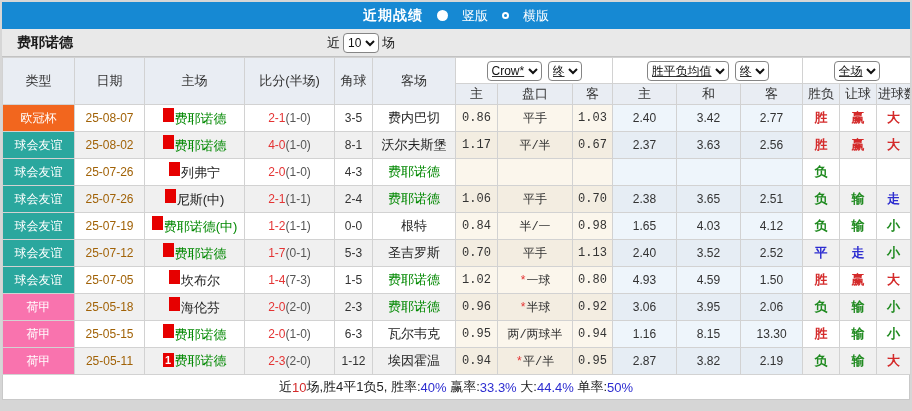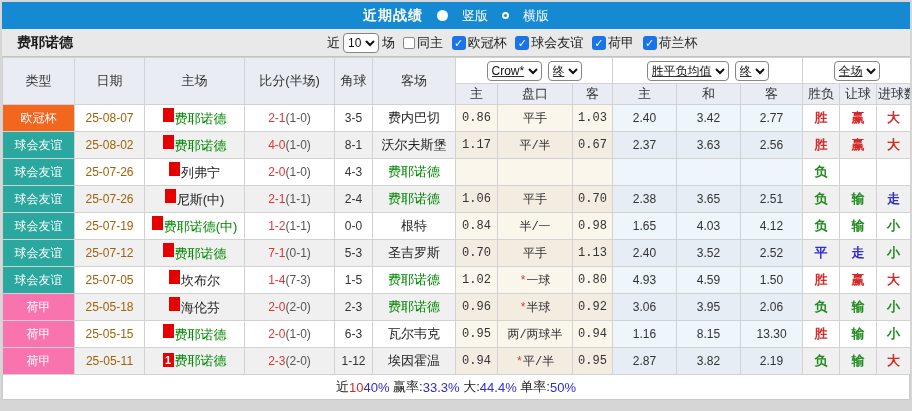--- a/index.html
+++ b/index.html
@@ -100,31 +100,20 @@
   </div>
 
   <div class="filterbar">
     <span class="team-title">费耶诺德</span>
     <span class="controls">
       <span>近</span>
       <select>
         <option>10</option>
       </select>
       <span>场</span>
-      <span>
-  <span class="cb-item"><span class="cb unchecked"></span><span class="cb-label">同主</span></span>
-
-  <span class="cb-item"><span class="cb checked">✓</span><span class="cb-label">欧冠杯</span></span>
-
-  <span class="cb-item"><span class="cb checked">✓</span><span class="cb-label">球会友谊</span></span>
-
-  <span class="cb-item"><span class="cb checked">✓</span><span class="cb-label">荷甲</span></span>
-
-  <span class="cb-item"><span class="cb checked">✓</span><span class="cb-label">荷兰杯</span></span>
-</span>
     </span>
   </div>
 
   <table>
     <colgroup>
       <col style="width:72px">
         <col style="width:70px">
         <col style="width:100px">
       <col style="width:90px">
         <col style="width:38px">
@@ -265,21 +254,21 @@
     <td class="avgc">4.12</td>
     <td class="res c-green">负</td>
     <td class="res c-green">输</td>
     <td class="res c-green">小</td>
   </tr>
 
   <tr>
     <td class="type-cell t-fr">球会友谊</td>
     <td class="date-cell">25-07-12</td>
     <td class="home"><span class="badge" hidden=""></span><span class="tname green">费耶诺德</span></td>
-    <td><span class="score-main">7-1</span><span class="score-half">(0-1)</span></td>
+    <td><span class="score-main">1-7</span><span class="score-half">(0-1)</span></td>
     <td>5-3</td>
     <td class="away"><span class="tname">圣吉罗斯</span></td>
     <td class="crown">0.70</td>
     <td class="crown"><span class="hand-star"></span><span>平手</span></td>
     <td class="crown">1.13</td>
     <td class="avgc">2.40</td>
     <td class="avgc">3.52</td>
     <td class="avgc">2.52</td>
     <td class="res c-blue">平</td>
     <td class="res c-blue">走</td>
@@ -356,20 +345,21 @@
     <td class="res c-green">负</td>
     <td class="res c-green">输</td>
     <td class="res c-red">大</td>
   </tr>
 </tbody>
   </table>
 
   <div class="footer">
       <span class="c-dark">近</span>
       <span class="c-red">10</span>
+      <span class="c-dark">场,胜4平1负5, 胜率:</span>
       <span class="c-blue">40%</span>
       <span class="c-dark"> 赢率:</span>
       <span class="c-blue">33.3%</span>
       <span class="c-dark"> 大:</span>
       <span class="c-blue">44.4%</span>
       <span class="c-dark"> 单率:</span>
       <span class="c-blue">50%</span>
     </div>
 </div>
 

